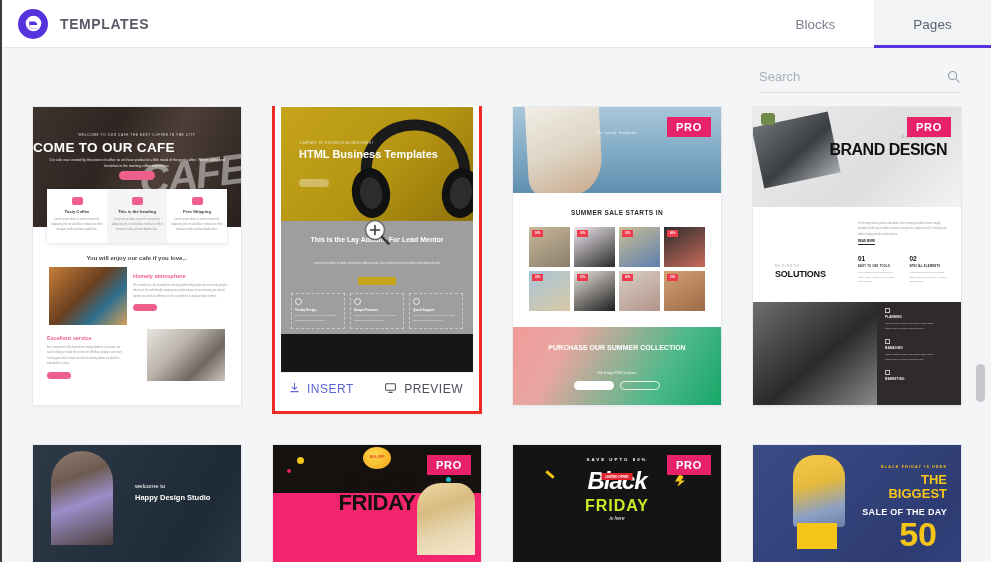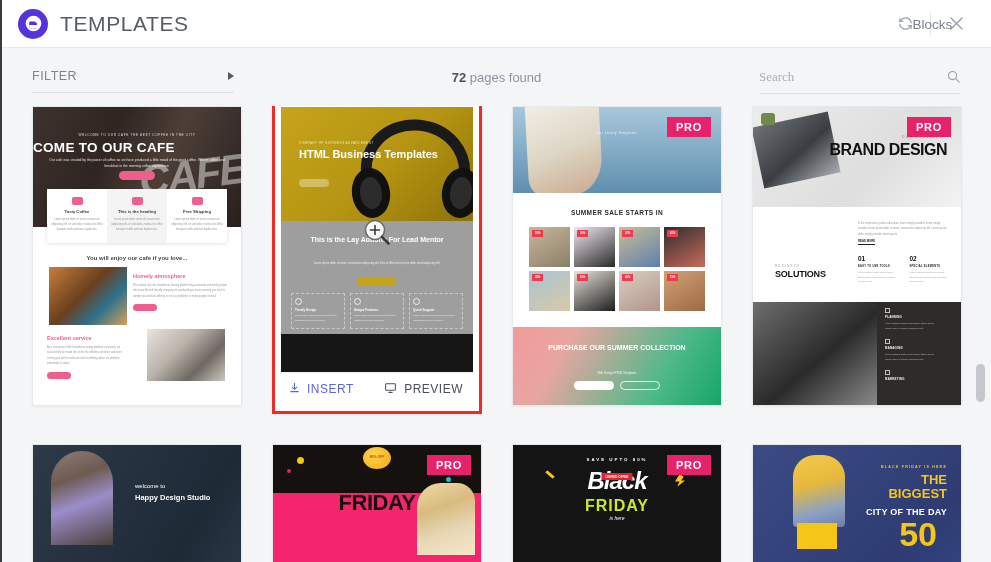--- a/index.html
+++ b/index.html
@@ -28,24 +28,24 @@
   }
   .brand { display: flex; align-items: center; padding-left: 16px; }
   .brand-logo {
     width: 30px; height: 30px; border-radius: 50%;
     background: #5533dd;
     display: flex; align-items: center; justify-content: center;
   }
   .brand-logo svg { display: block; }
   .brand-title {
     margin-left: 12px;
-    font-size: 21px;
+    font-size: 14px;
     letter-spacing: .6px;
     color: #565b66;
-    font-weight: 400;
+    font-weight: 700;
   }
 
   .tabs {
     position: absolute;
     left: 0; right: 0; top: 0;
     height: 48px;
     display: flex;
     justify-content: flex-end;
     align-items: stretch;
     pointer-events: none;
@@ -132,21 +132,21 @@
   .search-group {
     margin-left: auto;
     width: 202px;
     display: flex; align-items: center;
     border-bottom: 1px solid #dfe1e6;
     padding-bottom: 8px;
     padding-top: 8px;
   }
   .search-input {
     border: 0; outline: 0; background: transparent;
-    font-family: Liberation Serif, serif;
+    font-family: Liberation Sans, sans-serif;
     font-size: 13px;
     color: #6b717c;
     width: 160px;
   }
   .search-input::placeholder { color: #a9aeb8; }
   .search-icon { margin-left: auto; color: #9aa0ab; display: flex; }
 
   
   .grid {
     position: absolute;
@@ -414,20 +414,23 @@
           <circle cx="14.5" cy="12" r="1" fill="#5533dd"></circle>
         </svg>
       </span>
       <span class="brand-title">TEMPLATES</span>
     </div>
 
     <div class="tabs">
       <div class="tab">
         <span>Blocks</span>
       </div>
+      <div class="tab active">
+        <span>Pages</span>
+      </div>
     </div>
 
     <div class="header-actions">
       <div class="hicon">
         <svg width="17" height="17" viewBox="0 0 24 24" fill="none" stroke="currentColor" stroke-width="1.7" stroke-linecap="round">
           <path d="M20 11a8 8 0 0 0-13.6-4.6L4 9"></path>
           <path d="M4 5v4h4"></path>
           <path d="M4 13a8 8 0 0 0 13.6 4.6L20 15"></path>
           <path d="M20 19v-4h-4"></path>
         </svg>
@@ -435,29 +438,21 @@
       <div class="hdivider"></div>
       <div class="hicon">
         <svg width="19" height="19" viewBox="0 0 24 24" fill="none" stroke="currentColor" stroke-width="1.8" stroke-linecap="round">
           <path d="M5 5l14 14M19 5L5 19"></path>
         </svg>
       </div>
     </div>
   </div>
 
   <div class="filterbar">
-    <div class="filter-group">
-      <span class="filter-label">FILTER</span>
-      <span class="filter-arrow"></span>
-    </div>
-
-    <div class="count">
-      <b>72</b>
-      <span>pages found</span>
-    </div>
+
 
     <div class="search-group">
       <input class="search-input" type="text" placeholder="Search" style="">
       <span class="search-icon">
         <svg width="15" height="15" viewBox="0 0 24 24" fill="none" stroke="currentColor" stroke-width="1.8" stroke-linecap="round">
           <circle cx="10.5" cy="10.5" r="6.5"></circle>
             <path d="M15.5 15.5L21 21"></path>
         </svg>
       </span>
     </div>
@@ -721,21 +716,21 @@
     <div class="card">
       <div class="thumb">
         <div class="bg-bg"></div>
         <div class="bg-person"></div>
         <div class="bg-box"></div>
         <div class="bg-k">BLACK FRIDAY IS HERE</div>
         <div class="bg-the">
           <div>THE</div>
           <div>BIGGEST</div>
         </div>
-        <div class="bg-sale">CITY OF THE DAY</div>
+        <div class="bg-sale">SALE OF THE DAY</div>
         <div class="bg-50">50</div>
       </div>
     </div>
 
   </div>
 
   <div class="scrollbar">
     <div class="scroll-thumb"></div>
   </div>
 

